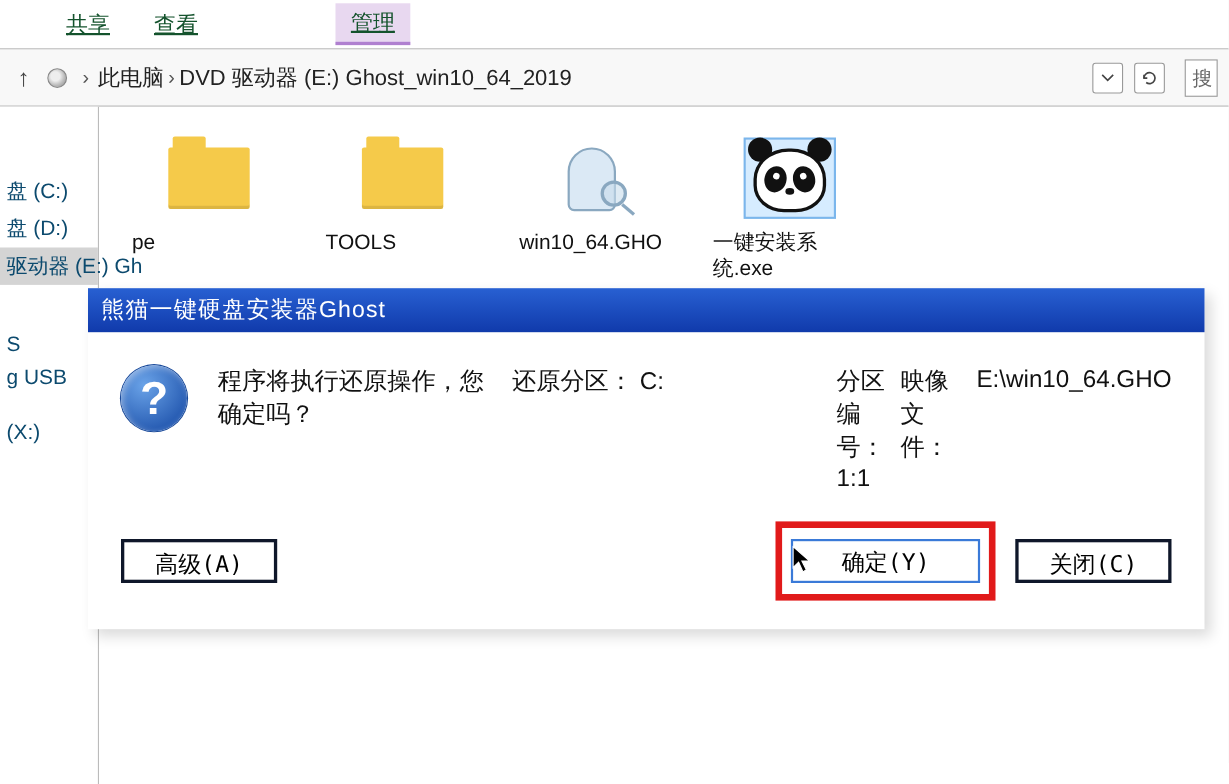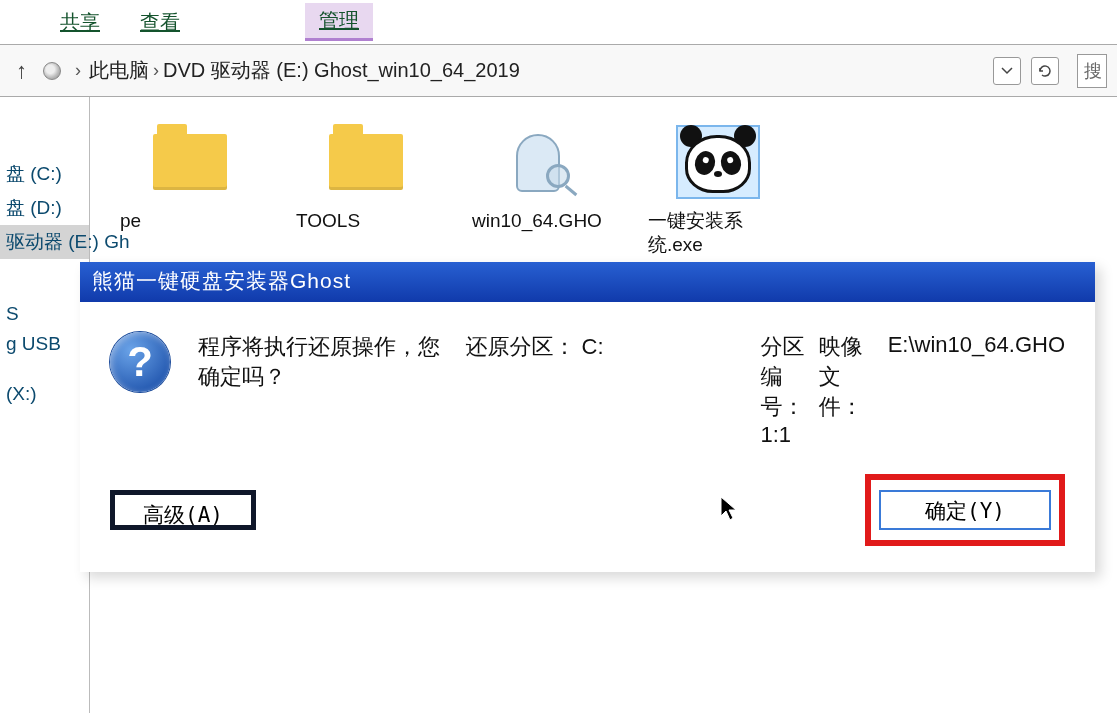--- a/index.html
+++ b/index.html
@@ -169,21 +169,21 @@
       display: flex;
       padding: 16px 30px 26px;
       gap: 18px;
       align-items: center;
     }
     .dlg-btn {
       padding: 6px 28px;
       font-size: 21px;
       font-family: "SimSun", monospace;
       background: #fff;
-      border: 5px solid #0f172a;
+      border: 3px solid #0f172a;
       cursor: pointer;
       min-width: 120px;
       height: 40px;
     }
     .dlg-btn.ok {
       border: 2px solid #3a7ad8;
       padding: 5px 44px;
     }
     .spacer { flex: 1; }
     .highlight-box {
@@ -306,20 +306,21 @@
         <span>E:\win10_64.GHO</span>
       </div>
     </div>
   </div>
   <div class="dialog-buttons">
     <button class="dlg-btn">高级(A)</button>
     <span class="spacer"></span>
     <span class="highlight-box">
       <button class="dlg-btn ok">确定(Y)</button>
     </span>
+    <button class="dlg-btn">关闭(C)</button>
   </div>
 </div>
 
 <div class="cursor">
   <svg viewBox="0 0 18 26">
       <path d="M1 1 L1 20 L6 15 L10 24 L13 22 L9 14 L16 14 Z" fill="#000" stroke="#fff" stroke-width="1"></path>
     </svg>
 </div>
 
 </body></html>

